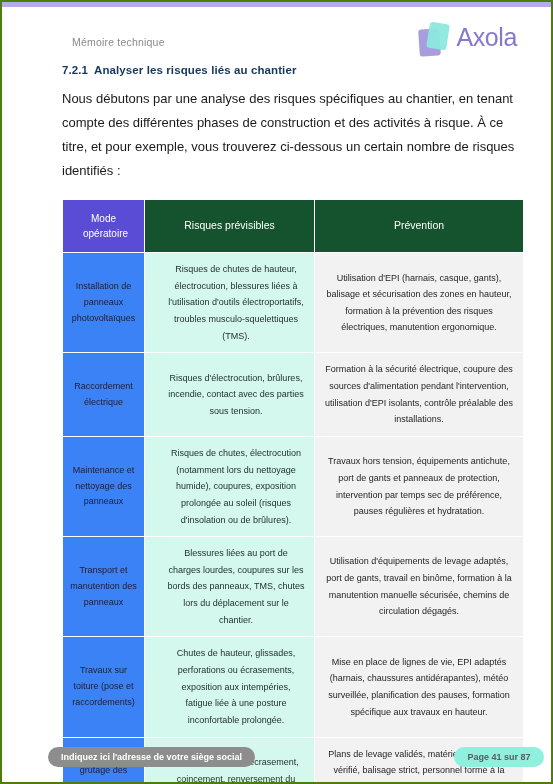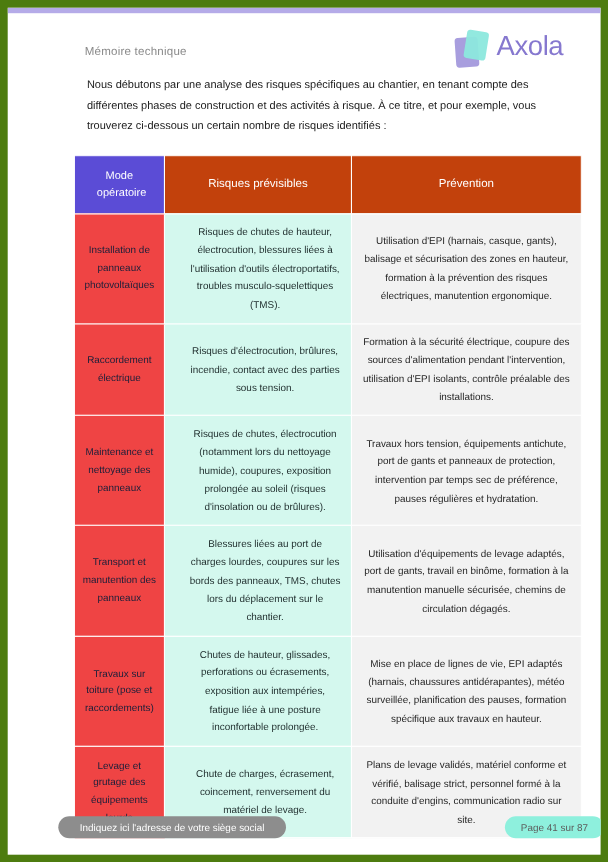--- a/index.html
+++ b/index.html
@@ -14,21 +14,21 @@
     overflow: hidden;
     position: relative;
   }
 
   .page {
     position: relative;
     width: 553px;
     height: 784px;
     box-sizing: border-box;
     background: #ffffff;
-    border: 7px solid #4d7c0f;
+    border: 2px solid #4d7c0f;
     overflow: hidden;
   }
 
   .top-accent-bar {
     position: absolute;
     top: 0; left: 0; right: 0;
     height: 5px;
     background: #b5abe8;
   }
 
@@ -105,24 +105,24 @@
     color: #15365e;
     margin: 0 0 11px 0;
     letter-spacing: 0.1px;
   }
   .section-heading .num {
     display: inline-block;
     min-width: 32px;
   }
 
   .intro-paragraph {
-    font-size: 10px;
+    font-size: 13px;
     color: #1a1a1a;
     line-height: 1.85;
-    margin: 0 0 16px 12px;
+    margin: 0 0 16px 0;
     text-align: left;
   }
 
   
   .risk-table {
     width: 461px;
     border-collapse: collapse;
     table-layout: fixed;
   }
   .risk-table th, .risk-table td {
@@ -138,30 +138,30 @@
 
   th.head-mode {
     background: #5b4cd6;
     color: #ffffff;
     font-size: 10px;
     font-weight: normal;
     line-height: 1.5;
     padding: 11px 20px;
   }
   th.head-dark {
-    background: #c2410c;
+    background: #14532d;
     color: #ffffff;
     font-size: 10.5px;
     font-weight: normal;
     line-height: 1.5;
     padding: 11px 7px;
   }
 
   td.cell-mode {
-    background: #ef4444;
+    background: #3b82f6;
     color: #20203a;
     font-size: 9px;
     line-height: 1.75;
   }
   td.cell-risk {
     background: #d4f8ee;
     color: #1d2b2b;
     font-size: 9px;
     line-height: 1.85;
     padding-left: 22px;
@@ -189,20 +189,21 @@
     position: absolute;
     height: 20px;
     border-radius: 13px;
     display: flex;
     align-items: center;
     justify-content: center;
     font-size: 9px;
     box-sizing: border-box;
     white-space: nowrap;
     overflow: hidden;
+    font-weight: bold;
   }
   .pill-address {
     left: 46px;
     width: 207px;
     background: #8d8d8d;
     color: #ffffff;
     z-index: 1;
   }
   .pill-mail {
     left: 246px;
@@ -233,20 +234,23 @@
       <div class="brand-mark">
         <div class="sq-back"></div>
         <div class="sq-front"></div>
       </div>
       <div class="brand-name">Axola</div>
     </div>
   </div>
 
   <div class="content">
 
+    <h2 class="section-heading">
+      <span class="num">7.2.1</span><span>Analyser les risques liés au chantier</span>
+    </h2>
 
     <p class="intro-paragraph">Nous débutons par une analyse des risques spécifiques au chantier, en tenant compte des différentes phases de construction et des activités à risque. À ce titre, et pour exemple, vous trouverez ci-dessous un certain nombre de risques identifiés :</p>
 
     <table class="risk-table">
       <colgroup>
         <col class="col-mode">
         <col class="col-risk">
         <col class="col-prev">
       </colgroup>
       <thead>

